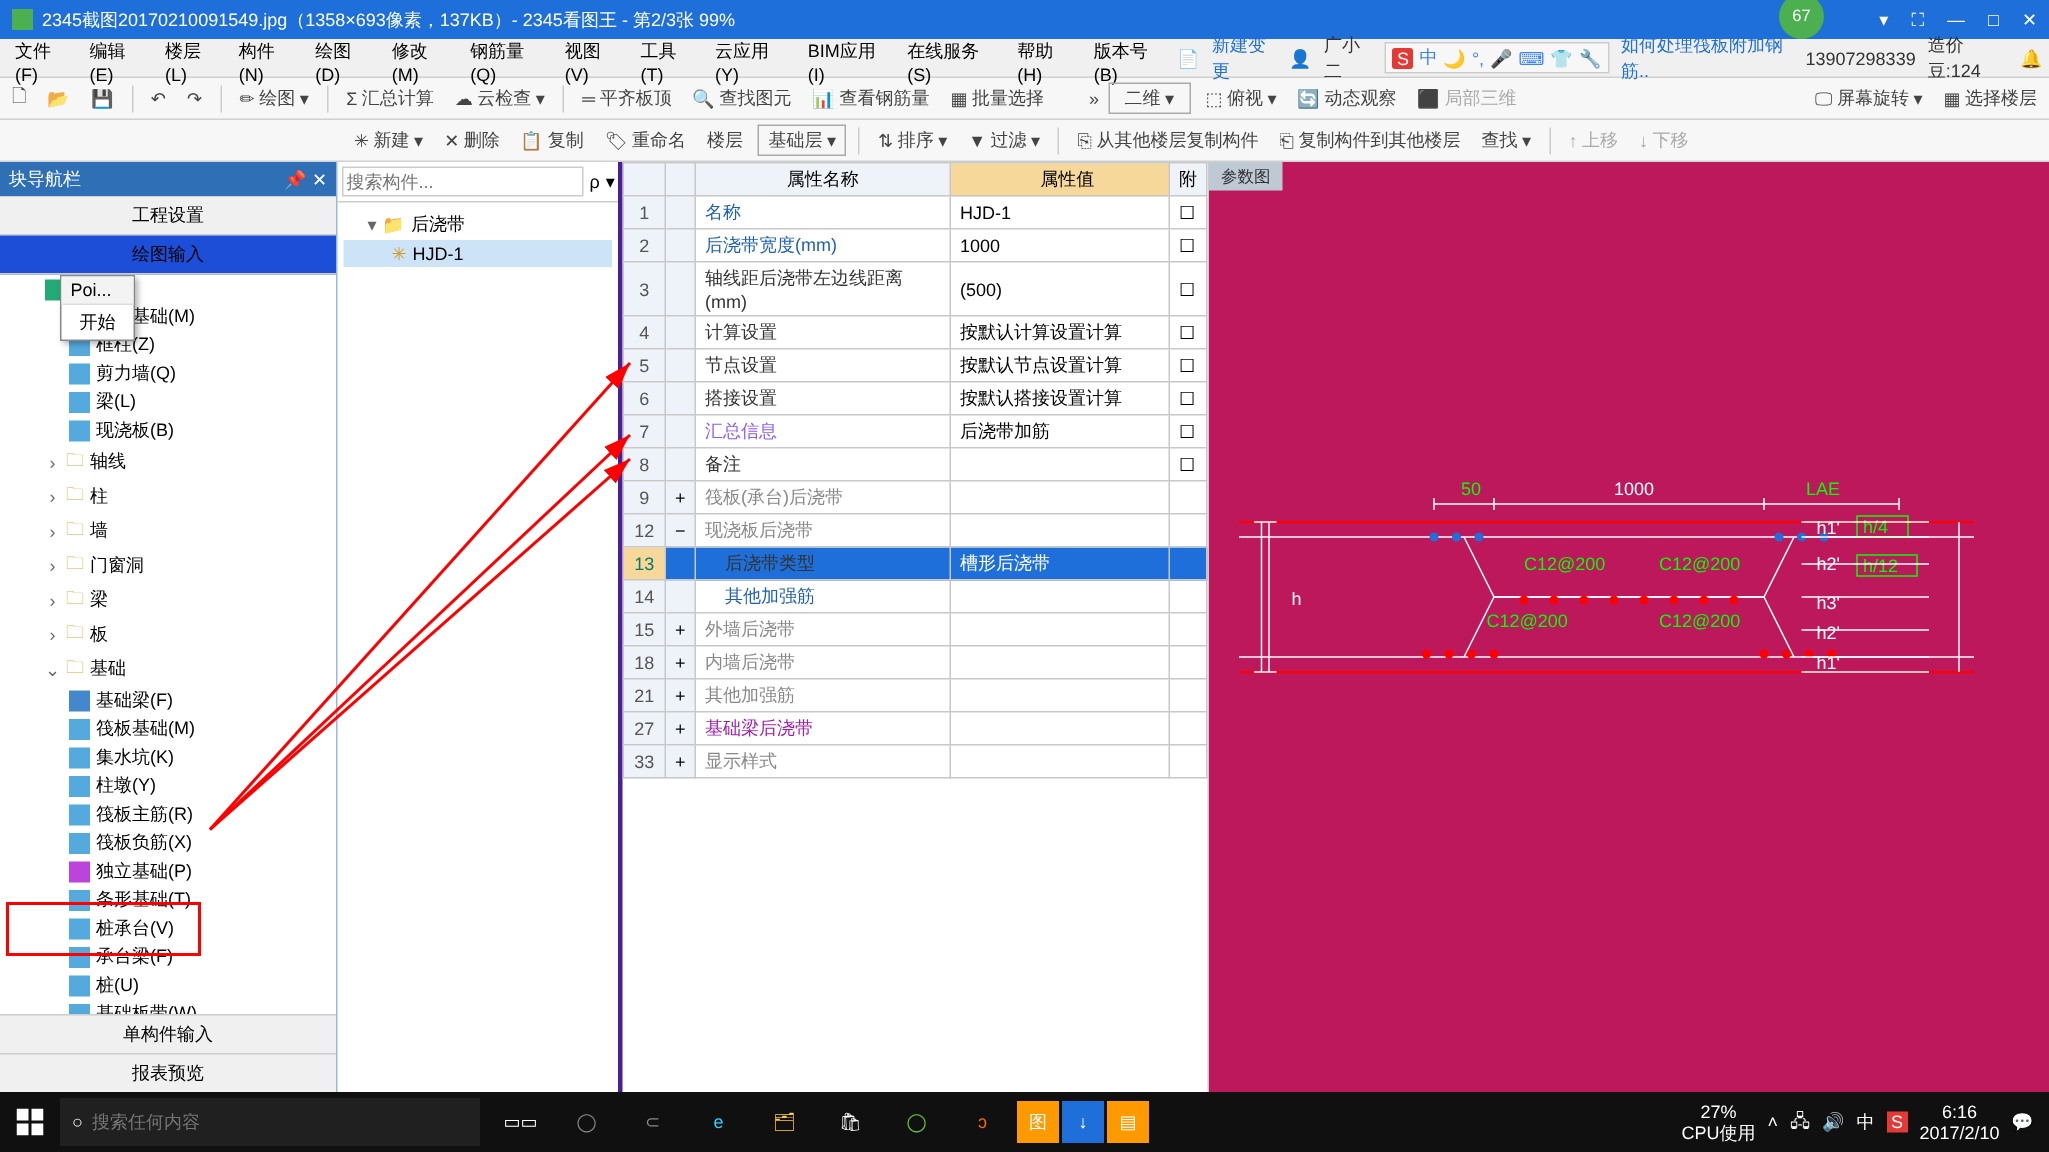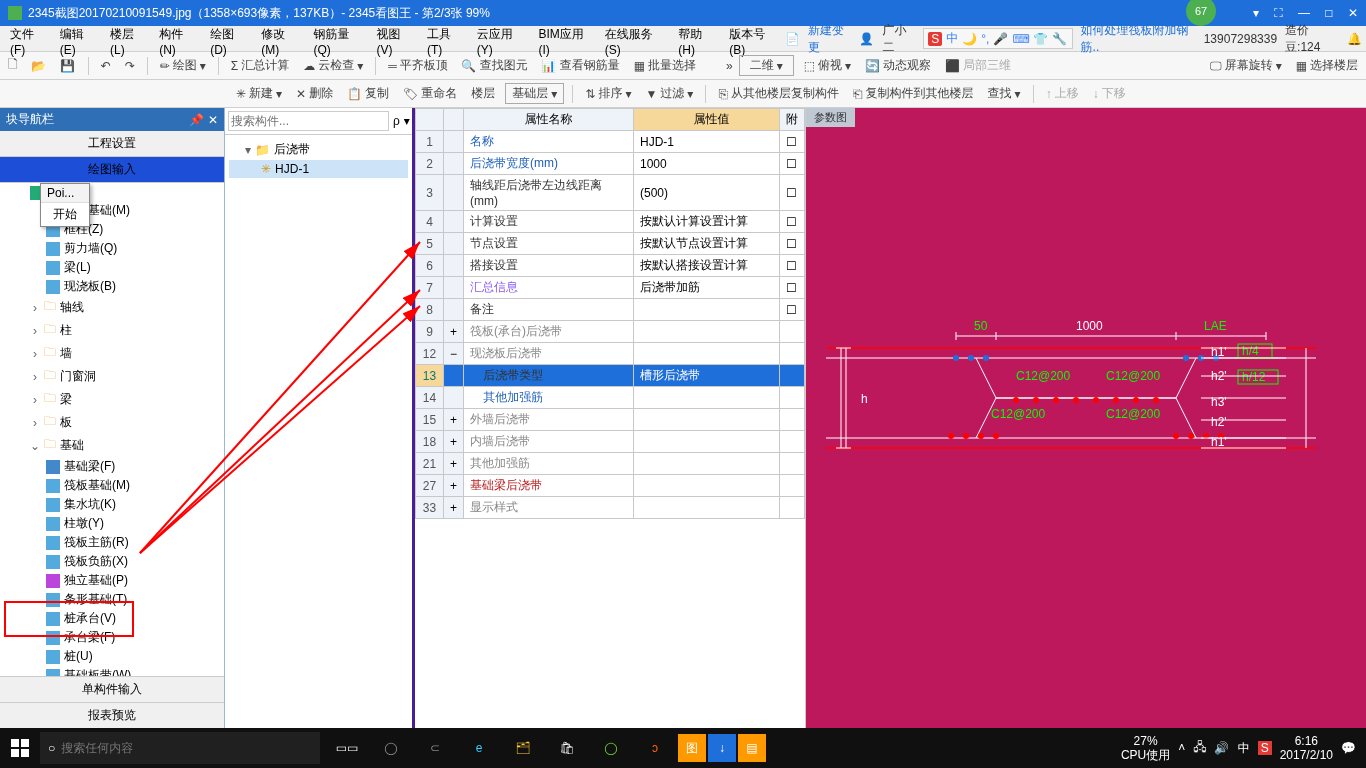--- a/index.html
+++ b/index.html
@@ -451,21 +451,21 @@
             <tr>
               <td class="rownum">21</td>
               <td class="exp-cell">+</td>
               <td class="name black" style="color:#888">其他加强筋</td>
               <td></td>
               <td class="att"></td>
             </tr>
             <tr>
               <td class="rownum">27</td>
               <td class="exp-cell">+</td>
-              <td class="name black" style="color:#b91c1c">基础梁后浇带</td>
+              <td class="name black" style="color:#a21caf">基础梁后浇带</td>
               <td></td>
               <td class="att"></td>
             </tr>
             <tr>
               <td class="rownum">33</td>
               <td class="exp-cell">+</td>
               <td class="name black" style="color:#888">显示样式</td>
               <td></td>
               <td class="att"></td>
             </tr>

